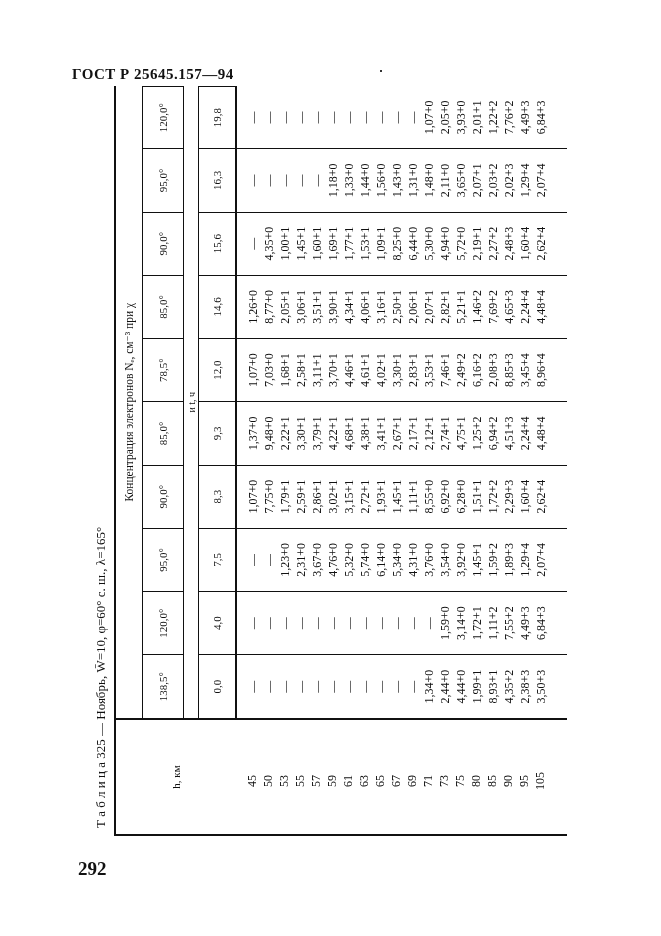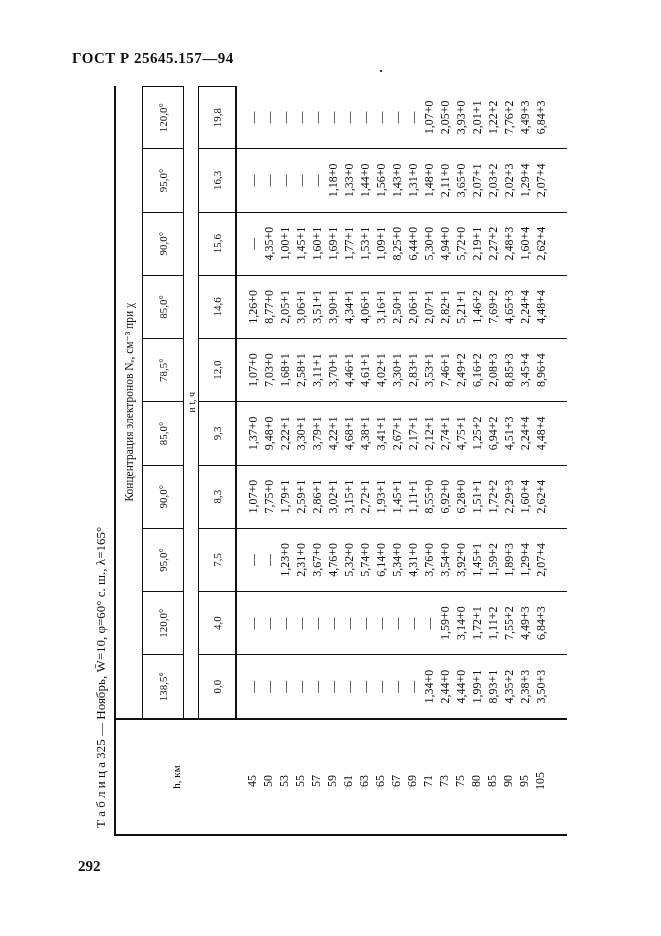--- a/index.html
+++ b/index.html
@@ -1,20 +1,20 @@
 <!DOCTYPE html>
 <html><head>
 <meta charset="utf-8">
 <style>
   html, body { margin:0; padding:0; background:#fff; }
   body { width:661px; height:936px; position:relative; overflow:hidden;
          font-family:"Liberation Serif", "DejaVu Serif", serif; color:#111; }
-  .doc-header { position:absolute; left:72px; top:50px; font-weight:bold;
+  .doc-header { position:absolute; left:72px; top:66px; font-weight:bold;
                 font-size:15px; letter-spacing:0.5px; font-family:"Liberation Serif", serif; }
-  .page-number { position:absolute; left:78px; top:858px; font-weight:bold; font-size:15px;
+  .page-number { position:absolute; left:78px; top:858px; font-weight:bold; font-size:19px;
                  transform:rotate(-90deg); transform-origin:left top; }
   .page-number { transform:none; }
   .dot { position:absolute; left:380px; top:70px; width:2px; height:2px; background:#333; }
 
   
   .rotator { position:absolute; left:88px; top:836px; width:750px; height:545px;
              transform:rotate(-90deg); transform-origin:left top; }
   .caption { font-size:13px; height:26px; line-height:26px; white-space:nowrap; padding-left:8px; }
   table.data { border-collapse:collapse; width:750px; font-size:11px; }
   table.data td, table.data th { font-weight:normal; text-align:center; padding:0; }

